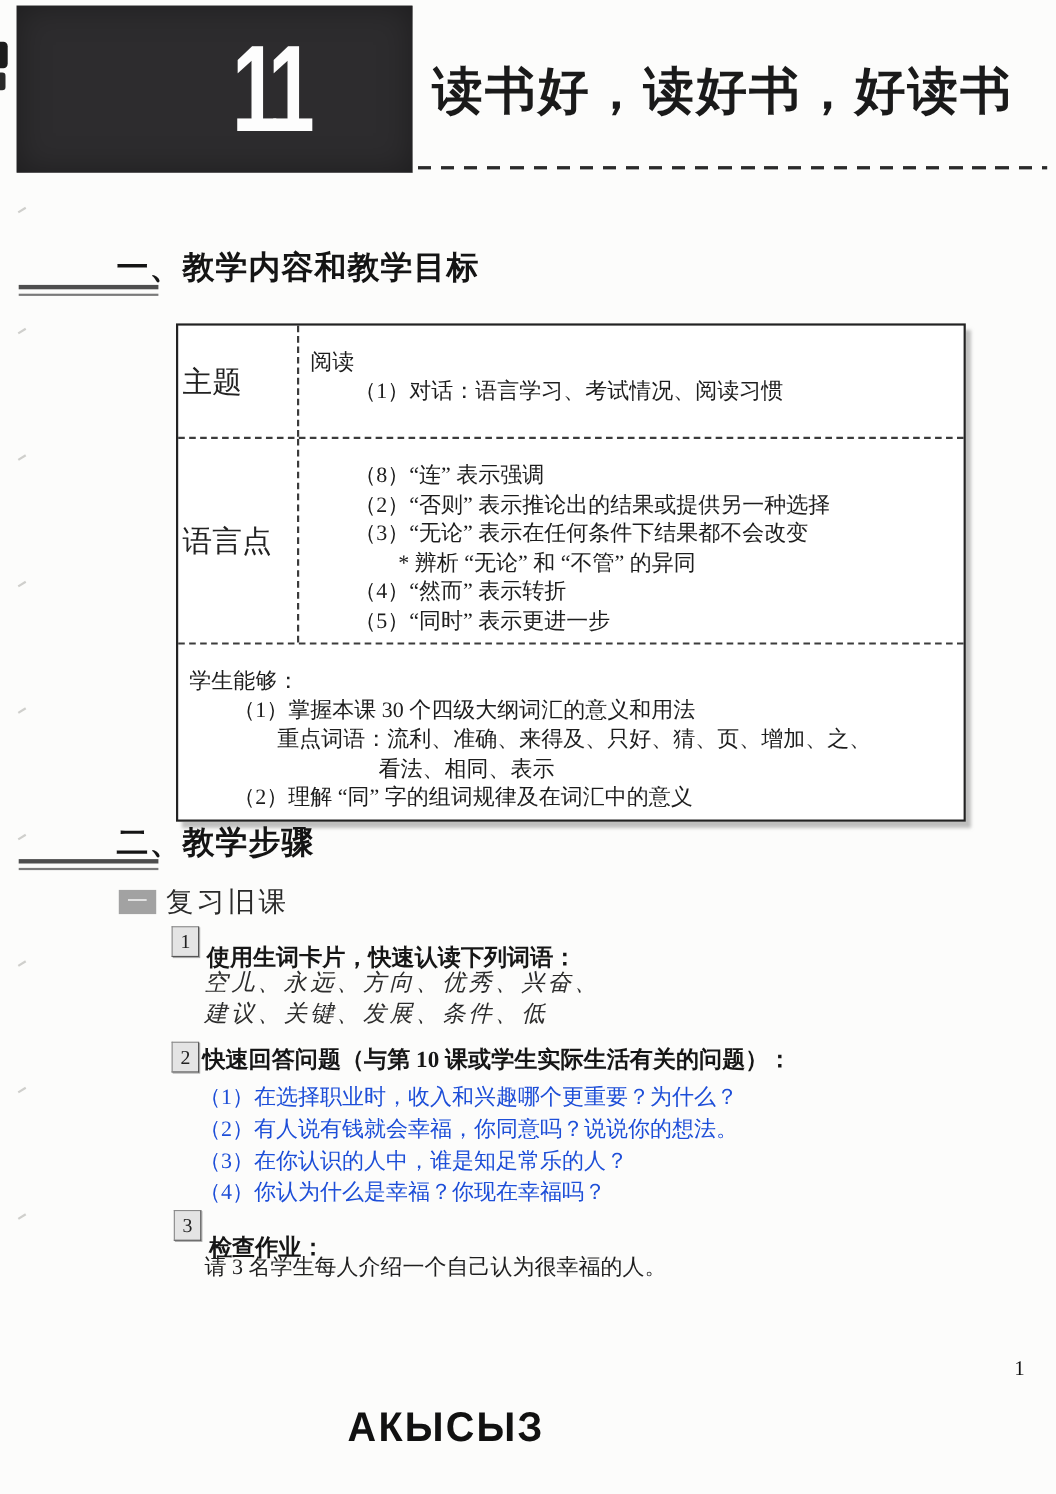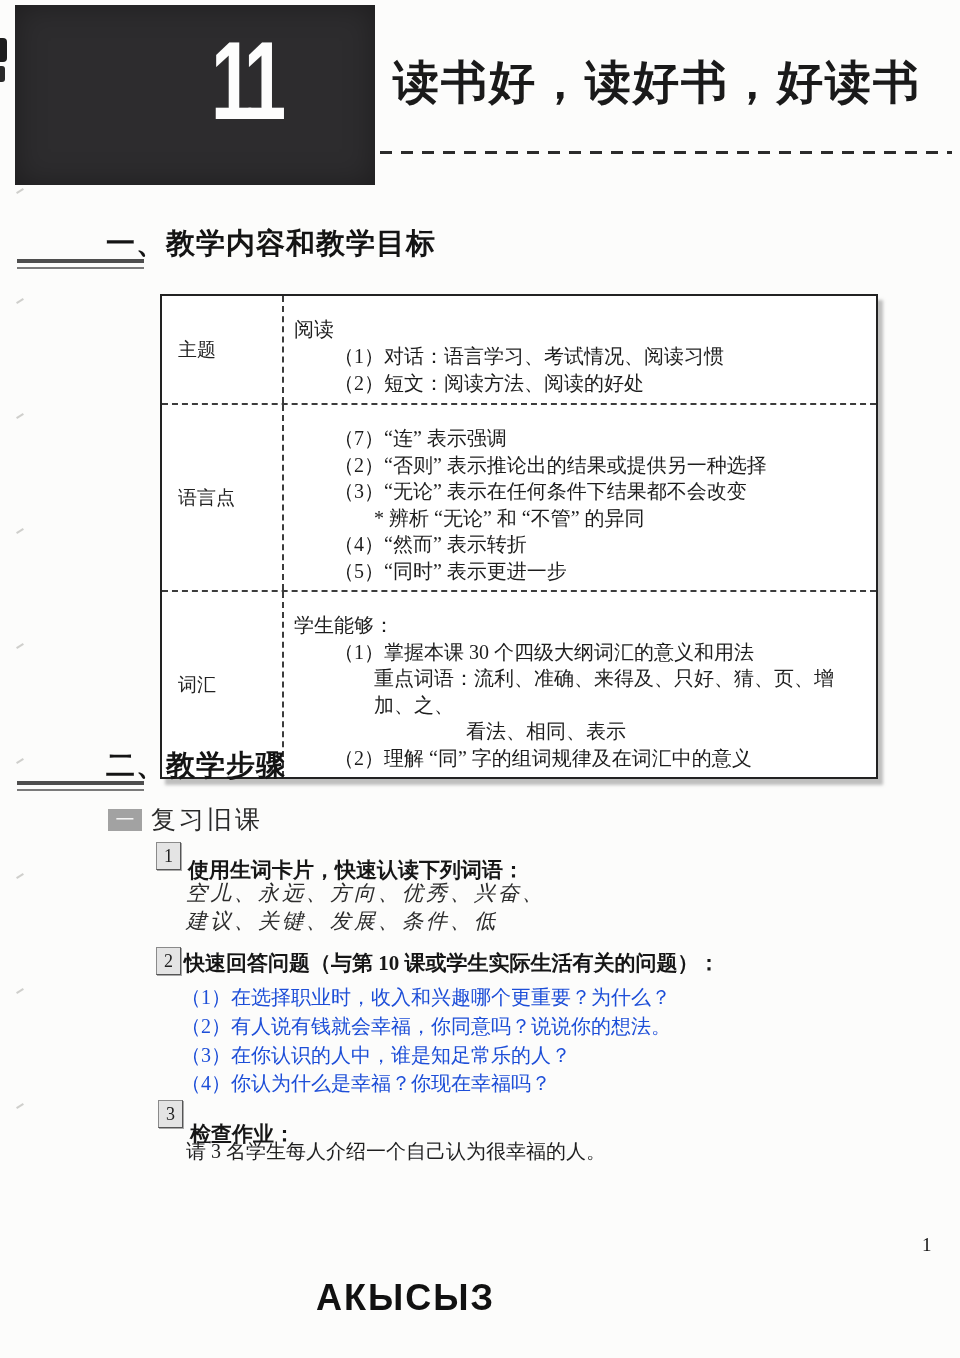--- a/index.html
+++ b/index.html
@@ -6,21 +6,21 @@
   body{
     width:960px;height:1358px;position:relative;overflow:hidden;
     background:#fcfcfb;
     font-family:"Liberation Serif","DejaVu Serif",serif;
     color:#1d1d1d;
   }
   .abs{position:absolute;}
 
   
   .banner{
-    left:15px;top:5px;width:360px;height:180px;
+    left:15px;top:5px;width:360px;height:152px;
     background:#2d2c2e;
     box-shadow:inset 0 0 30px rgba(0,0,0,.35);
   }
   .lesson-number{
     position:absolute;left:196px;top:22px;width:120px;height:110px;
     color:#fdfdfd;font-family:"Liberation Sans","DejaVu Sans",sans-serif;
     font-weight:bold;font-size:112px;line-height:108px;
     letter-spacing:-8px;transform:scaleX(.68);transform-origin:left top;
   }
   .lesson-title{
@@ -50,22 +50,22 @@
   
   .obj-table{
     left:160px;top:294px;width:714px;
     border:2px solid #222;background:#fff;
     box-shadow:5px 6px 3px rgba(140,140,140,.55);
   }
   .trow{display:flex;border-bottom:2px dashed #3c3c3c;}
   .trow:last-child{border-bottom:none;}
   .tlabel{
     flex:0 0 104px;border-right:2px dashed #3c3c3c;
-    display:flex;align-items:center;padding-left:16px;
-    font-size:19px;color:#222;
+    display:flex;align-items:center;padding-left:4px;
+    font-size:27px;color:#222;
   }
   .tcontent{flex:1;padding:20px 8px 6px 10px;font-size:20px;}
   .r0 .tcontent{min-height:75px;}
   .r0 .line{line-height:27px;}
   .r1 .line{line-height:26.5px;}
   .r2 .line{line-height:26.5px;}
   .line.i1{padding-left:40px;}
   .line.i2{padding-left:80px;}
   .line.i3{padding-left:172px;}
 
@@ -140,36 +140,34 @@
 
 <div class="abs sec-heading sec1-heading">一、教学内容和教学目标</div>
 <div class="abs double-rule rule1"></div>
 
 <div class="abs obj-table">
   <div class="trow r0">
     <div class="tlabel">主题</div>
     <div class="tcontent">
       <div class="line i0">阅读</div>
       <div class="line i1">（1）对话：语言学习、考试情况、阅读习惯</div>
-      <div class="line i1">（2）短文：阅读方法、阅读的好处</div>
     </div>
   </div>
   <div class="trow r1">
     <div class="tlabel">语言点</div>
     <div class="tcontent">
-      <div class="line i1">（7）“连” 表示强调</div>
+      <div class="line i1">（8）“连” 表示强调</div>
       <div class="line i1">（2）“否则” 表示推论出的结果或提供另一种选择</div>
       <div class="line i1">（3）“无论” 表示在任何条件下结果都不会改变</div>
       <div class="line i2">* 辨析 “无论” 和 “不管” 的异同</div>
       <div class="line i1">（4）“然而” 表示转折</div>
       <div class="line i1">（5）“同时” 表示更进一步</div>
     </div>
   </div>
   <div class="trow r2">
-    <div class="tlabel">词汇</div>
     <div class="tcontent">
       <div class="line i0">学生能够：</div>
       <div class="line i1">（1）掌握本课 30 个四级大纲词汇的意义和用法</div>
       <div class="line i2">重点词语：流利、准确、来得及、只好、猜、页、增加、之、</div>
       <div class="line i3">看法、相同、表示</div>
       <div class="line i1">（2）理解 “同” 字的组词规律及在词汇中的意义</div>
     </div>
   </div>
 </div>
 

